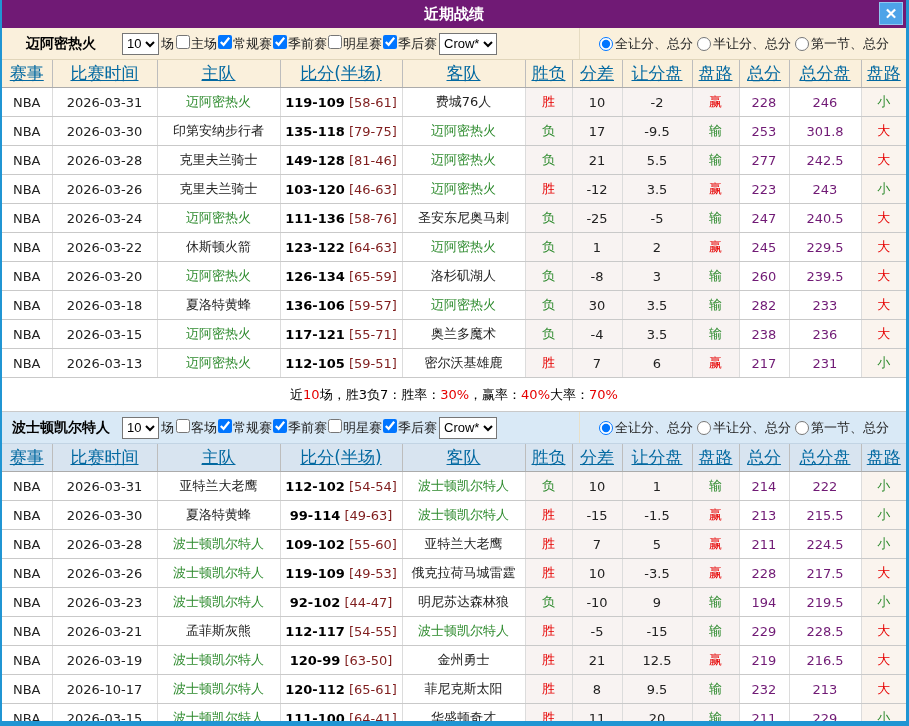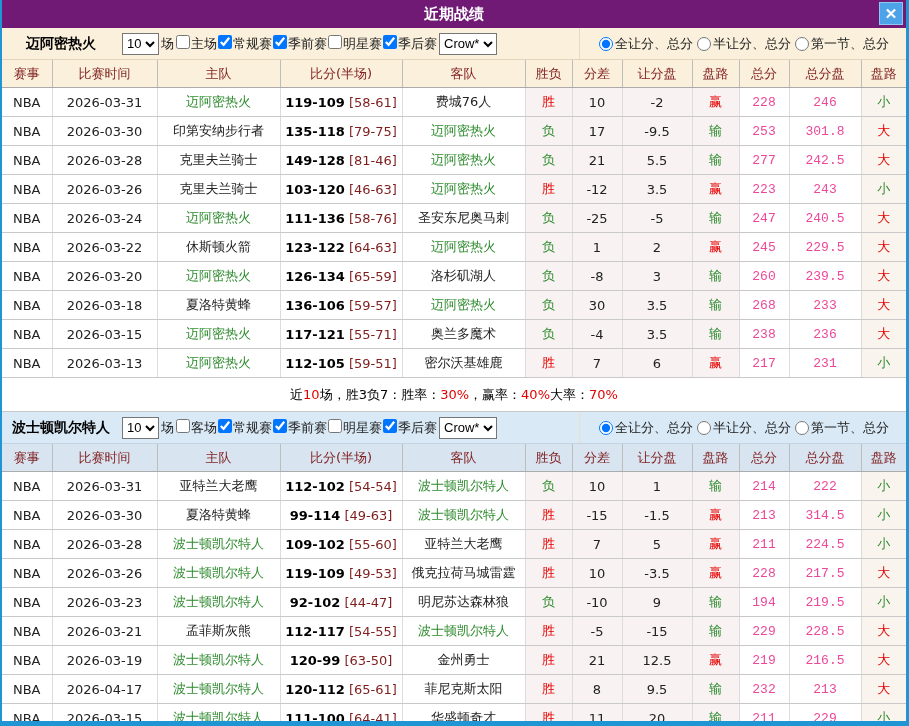--- a/index.html
+++ b/index.html
@@ -19,34 +19,34 @@
   .cream .filter-right{border-left:1px solid #e6dcc2;}
   .blue .filter-right{border-left:1px solid #e8e0c8;}
   .team-label{width:118px;text-align:center;font-weight:bold;font-size:14px;color:#000;}
   select{font-size:13px;height:22px;border:1px solid #767676;background:#fff;color:#000;margin:0 2px;}
   .games-suffix{margin-right:1px;}
   .cb{display:inline-flex;align-items:flex-start;white-space:nowrap;cursor:pointer;}
   .cb input{margin:0 1px 0 1px;width:14px;height:14px;}
   .rb{display:inline-flex;align-items:center;white-space:nowrap;cursor:pointer;margin:0 1px;}
   .rb input{margin:0 2px 0 2px;width:14px;height:14px;}
   table{border-collapse:collapse;table-layout:fixed;width:100%;}
-  th{height:25px;font-weight:normal;font-size:13px;text-align:center;color:#7f1d1d;
-     border-right:1px solid #bdbdbd;border-bottom:1px solid #ababab;overflow:hidden;white-space:nowrap;}
+  th{height:25px;font-weight:normal;font-size:17px;text-align:center;color:#0369a1;
+     border-right:1px solid #bdbdbd;border-bottom:1px solid #ababab;overflow:hidden;white-space:nowrap;text-decoration:underline;}
   .cream-head th{background:#faf0dc;}
   .blue-head th{background:#d8e4f0;}
   th:last-child,td:last-child{border-right:none;}
   td{height:26px;text-align:center;border-right:1px solid #dcdcdc;border-bottom:1px solid #c9c9c9;
      overflow:hidden;white-space:nowrap;background:#fff;}
   td.mid{background:#f8f3f2;}
   td.end{background:#faf4ee;}
   .score{font-weight:bold;color:#000;}
   .half{color:#7f1d1d;}
   .t-red{color:#e60000;}
   .t-green{color:#2e8b2e;}
-  .t-blue{color:#ec4899;font-family:Liberation Mono, monospace;}
+  .t-blue{color:#701a75;}
   .summary{height:33px;display:flex;align-items:center;justify-content:center;
            border-bottom:1px solid #c9c9c9;background:#fff;font-size:13px;color:#000;}
   .summary .red{color:#e60000;}
 </style>
 </head>
 <body>
 
 <div class="popup">
 
   <div class="titlebar">
@@ -233,21 +233,21 @@
           <tr>
             <td>NBA</td>
             <td>2026-03-18</td>
             <td>夏洛特黄蜂</td>
             <td><span class="score">136-106</span><span class="half"> [59-57]</span></td>
             <td class="t-green">迈阿密热火</td>
             <td class="mid t-green">负</td>
             <td class="mid">30</td>
             <td class="mid">3.5</td>
             <td class="mid t-green">输</td>
-            <td class="t-blue">268</td>
+            <td class="t-blue">282</td>
             <td class="t-blue">233</td>
             <td class="end t-red">大</td>
           </tr>
           <tr>
             <td>NBA</td>
             <td>2026-03-15</td>
             <td class="t-green">迈阿密热火</td>
             <td><span class="score">117-121</span><span class="half"> [55-71]</span></td>
             <td>奥兰多魔术</td>
             <td class="mid t-green">负</td>
@@ -381,21 +381,21 @@
             <td>NBA</td>
             <td>2026-03-30</td>
             <td>夏洛特黄蜂</td>
             <td><span class="score">99-114</span><span class="half"> [49-63]</span></td>
             <td class="t-green">波士顿凯尔特人</td>
             <td class="mid t-red">胜</td>
             <td class="mid">-15</td>
             <td class="mid">-1.5</td>
             <td class="mid t-red">赢</td>
             <td class="t-blue">213</td>
-            <td class="t-blue">314.5</td>
+            <td class="t-blue">215.5</td>
             <td class="end t-green">小</td>
           </tr>
           <tr>
             <td>NBA</td>
             <td>2026-03-28</td>
             <td class="t-green">波士顿凯尔特人</td>
             <td><span class="score">109-102</span><span class="half"> [55-60]</span></td>
             <td>亚特兰大老鹰</td>
             <td class="mid t-red">胜</td>
             <td class="mid">7</td>
@@ -456,21 +456,21 @@
             <td class="mid t-red">胜</td>
             <td class="mid">21</td>
             <td class="mid">12.5</td>
             <td class="mid t-red">赢</td>
             <td class="t-blue">219</td>
             <td class="t-blue">216.5</td>
             <td class="end t-red">大</td>
           </tr>
           <tr>
             <td>NBA</td>
-            <td>2026-04-17</td>
+            <td>2026-10-17</td>
             <td class="t-green">波士顿凯尔特人</td>
             <td><span class="score">120-112</span><span class="half"> [65-61]</span></td>
             <td>菲尼克斯太阳</td>
             <td class="mid t-red">胜</td>
             <td class="mid">8</td>
             <td class="mid">9.5</td>
             <td class="mid t-green">输</td>
             <td class="t-blue">232</td>
             <td class="t-blue">213</td>
             <td class="end t-red">大</td>

